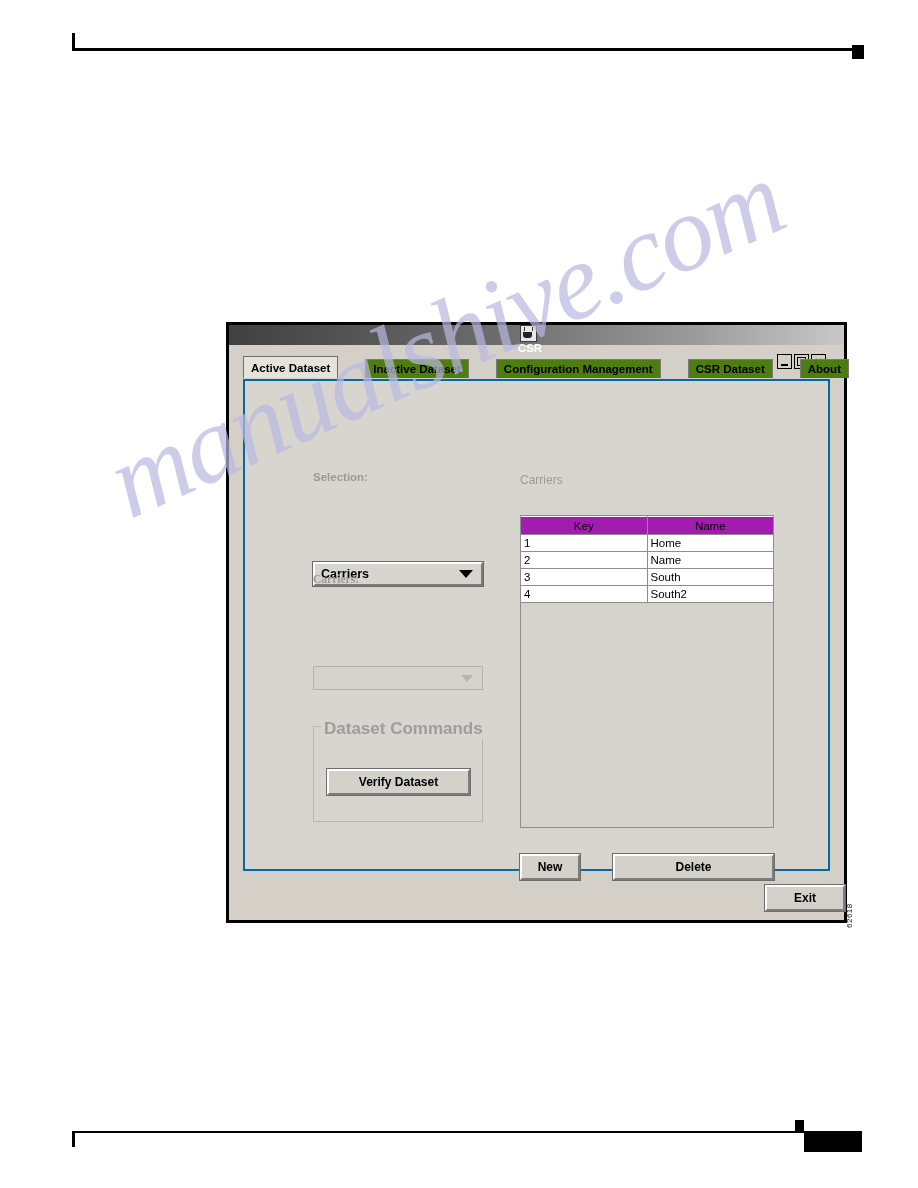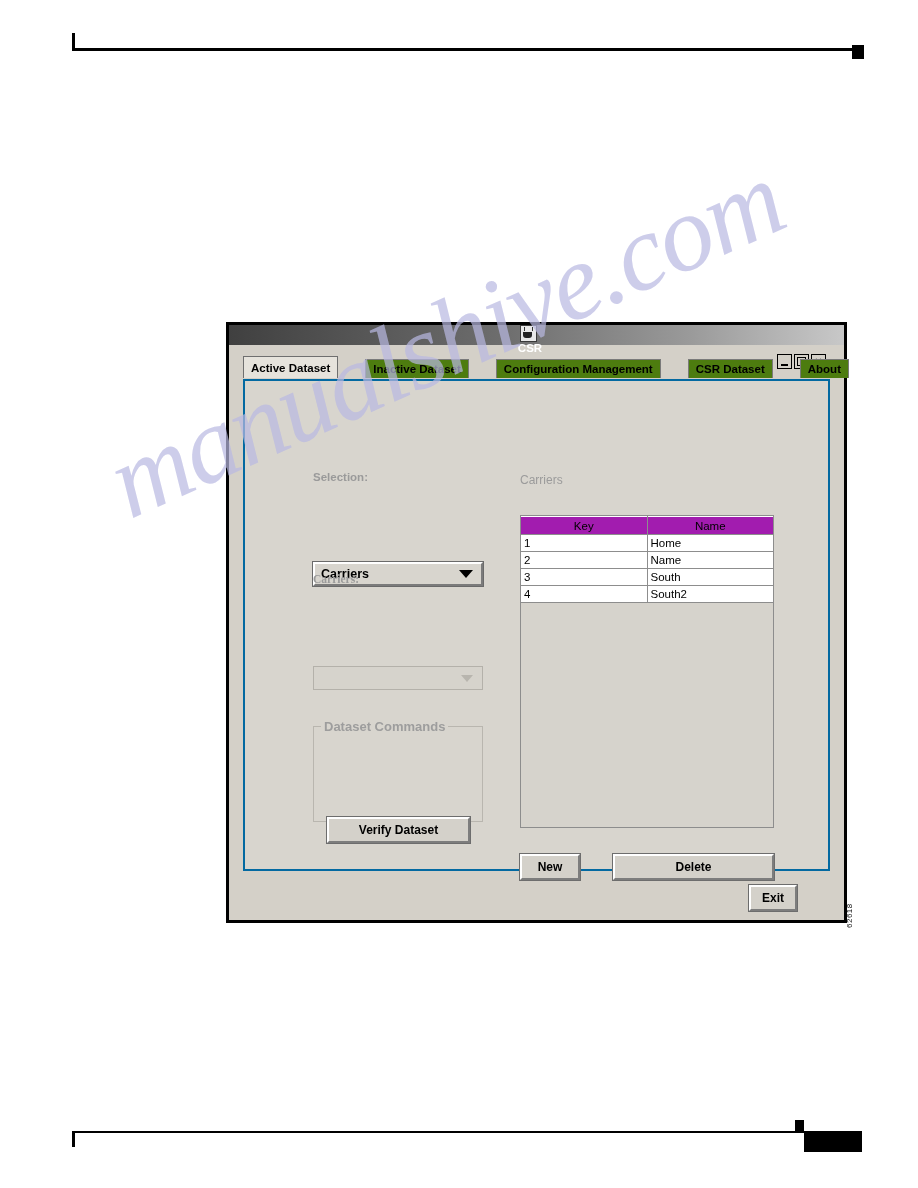--- a/index.html
+++ b/index.html
@@ -312,21 +312,21 @@
     top: 345px;
     width: 170px;
     height: 96px;
     border: 1px solid #b9b6af;
     box-sizing: border-box;
   }
   .groupbox-title {
     position: absolute;
     left: 76px;
     top: 338px;
-    font-size: 13px;
+    font-size: 17px;
     font-weight: bold;
     color: #9d9d9d;
     background: #d8d5ce;
     padding: 0 3px;
   }
 
   .btn {
     background: #d4d1ca;
     border: 2px solid #ffffff;
     border-right-color: #7d7d7d;
@@ -340,21 +340,20 @@
     font-family: "Liberation Sans", sans-serif;
     padding: 0;
   }
   .btn-verify {
     position: absolute;
     left: 82px;
     top: 388px;
     width: 143px;
     height: 26px;
     line-height: 22px;
-    margin-top: 48px;
   }
 
   
   .table-heading {
     position: absolute;
     left: 275px;
     top: 92px;
     font-size: 12px;
     color: #9b9b9b;
     font-weight: normal;
@@ -415,23 +414,23 @@
   .btn-delete {
     position: absolute;
     left: 368px;
     top: 473px;
     width: 161px;
     height: 26px;
     line-height: 22px;
   }
   .btn-exit {
     position: absolute;
-    left: 520px;
+    left: 536px;
     top: 560px;
-    width: 48px;
+    width: 80px;
     height: 26px;
     line-height: 22px;
   }
 </style>
 </head>
 <body>
 
 <div class="page-tick-top"></div>
 <div class="page-rule-top"></div>
 <div class="page-block-top"></div>

